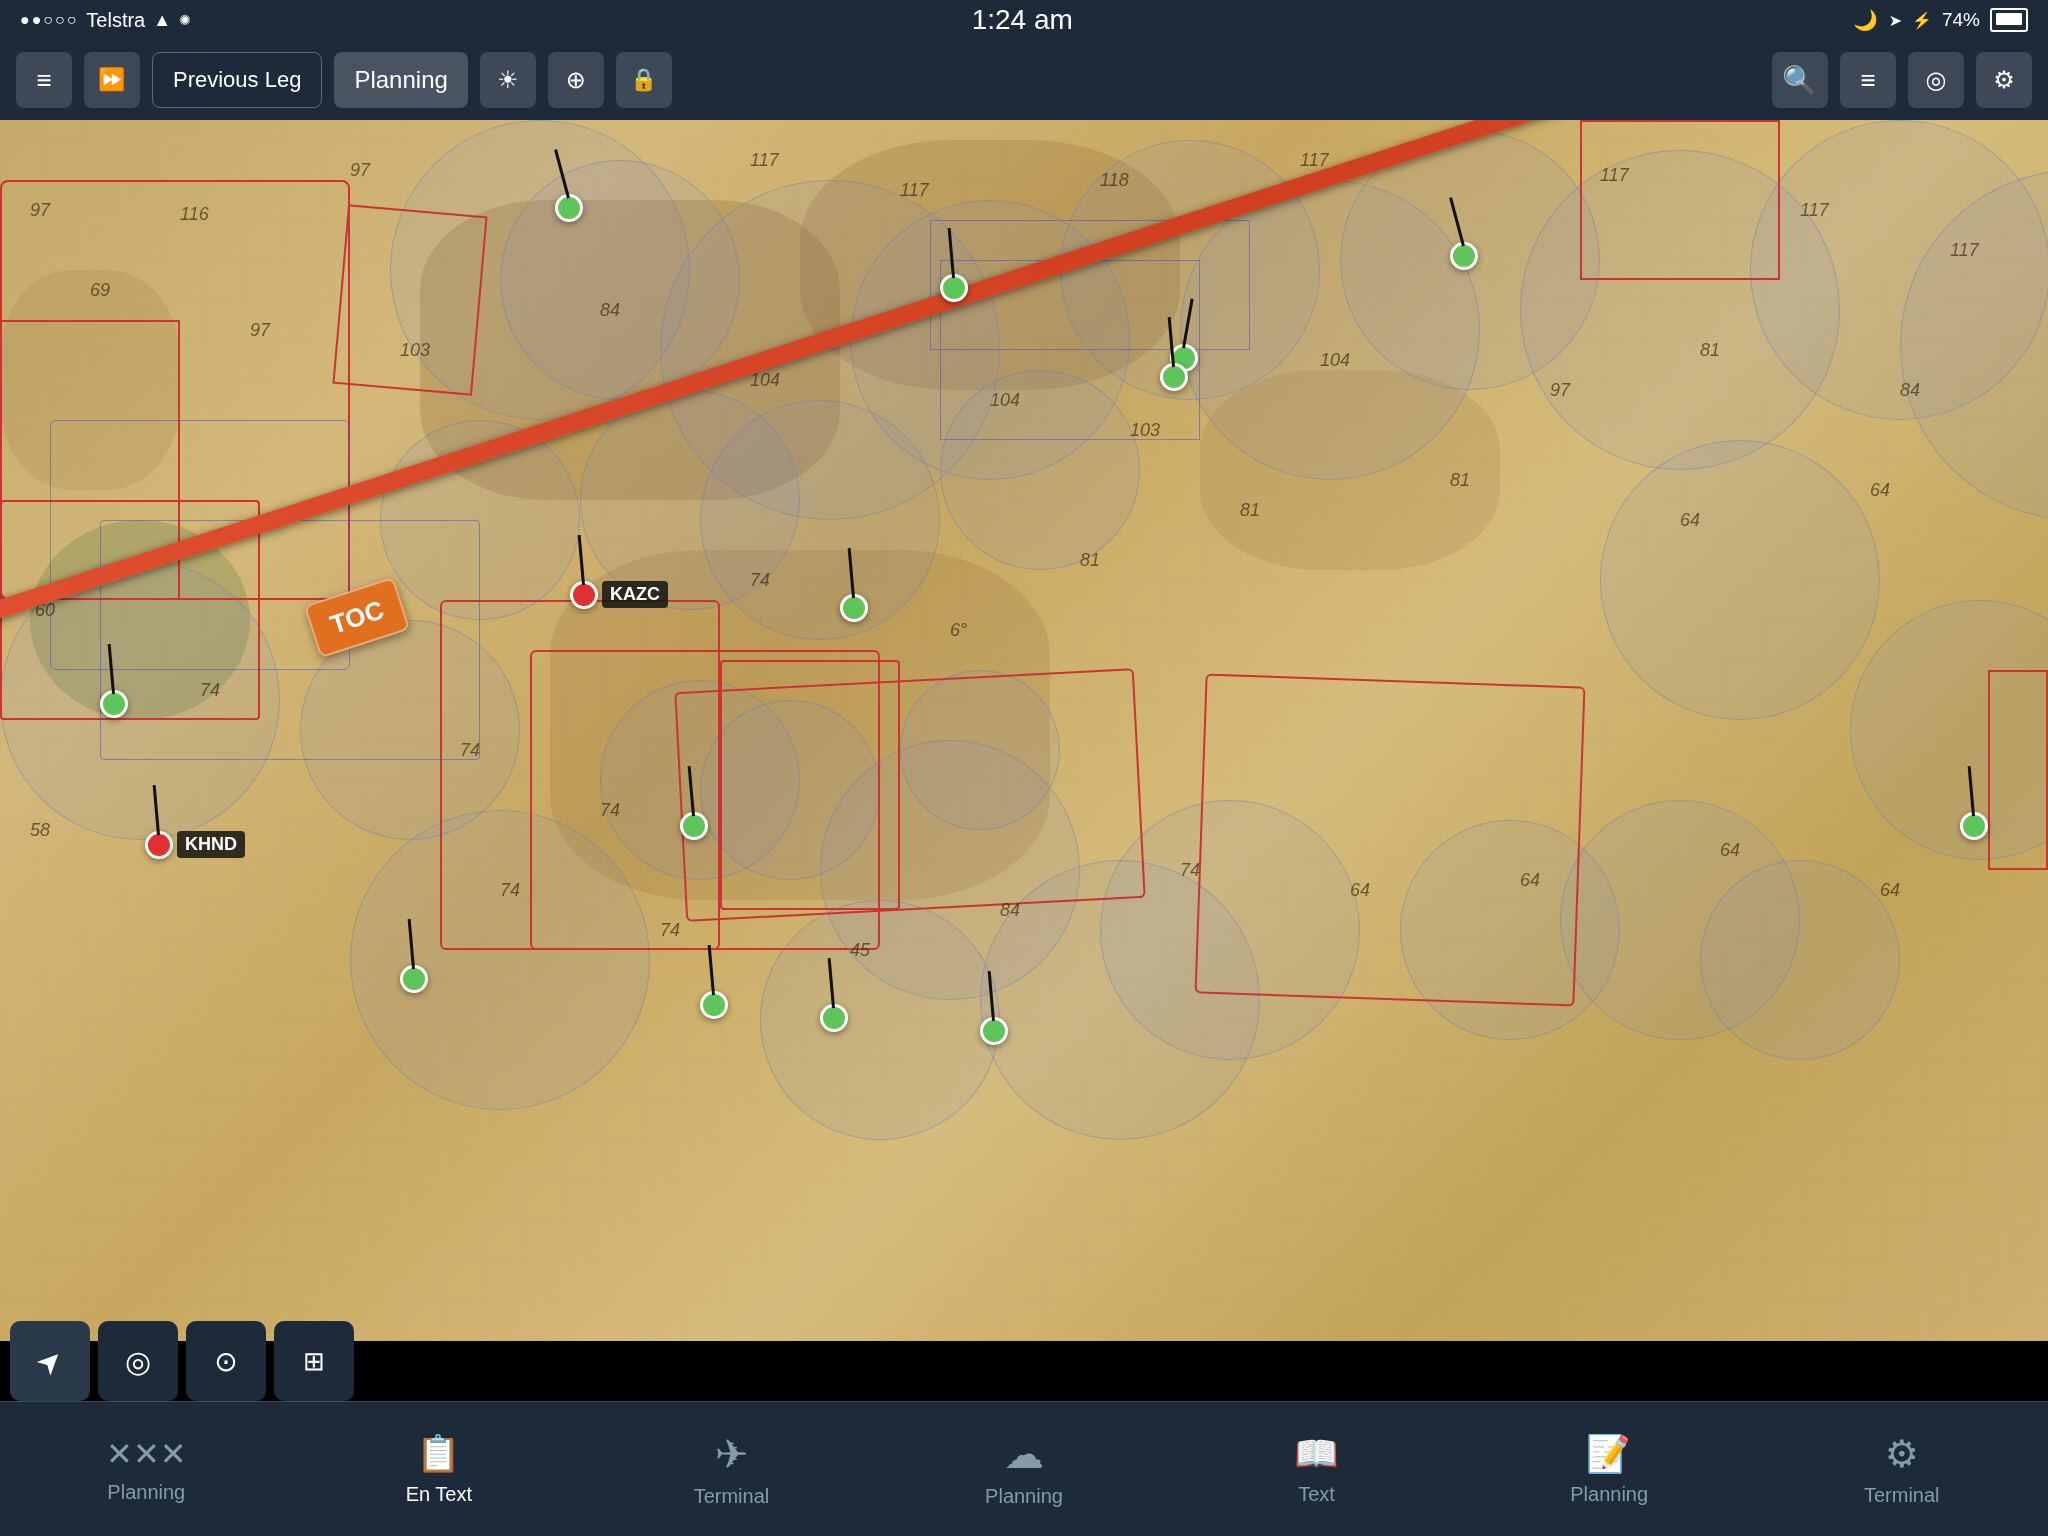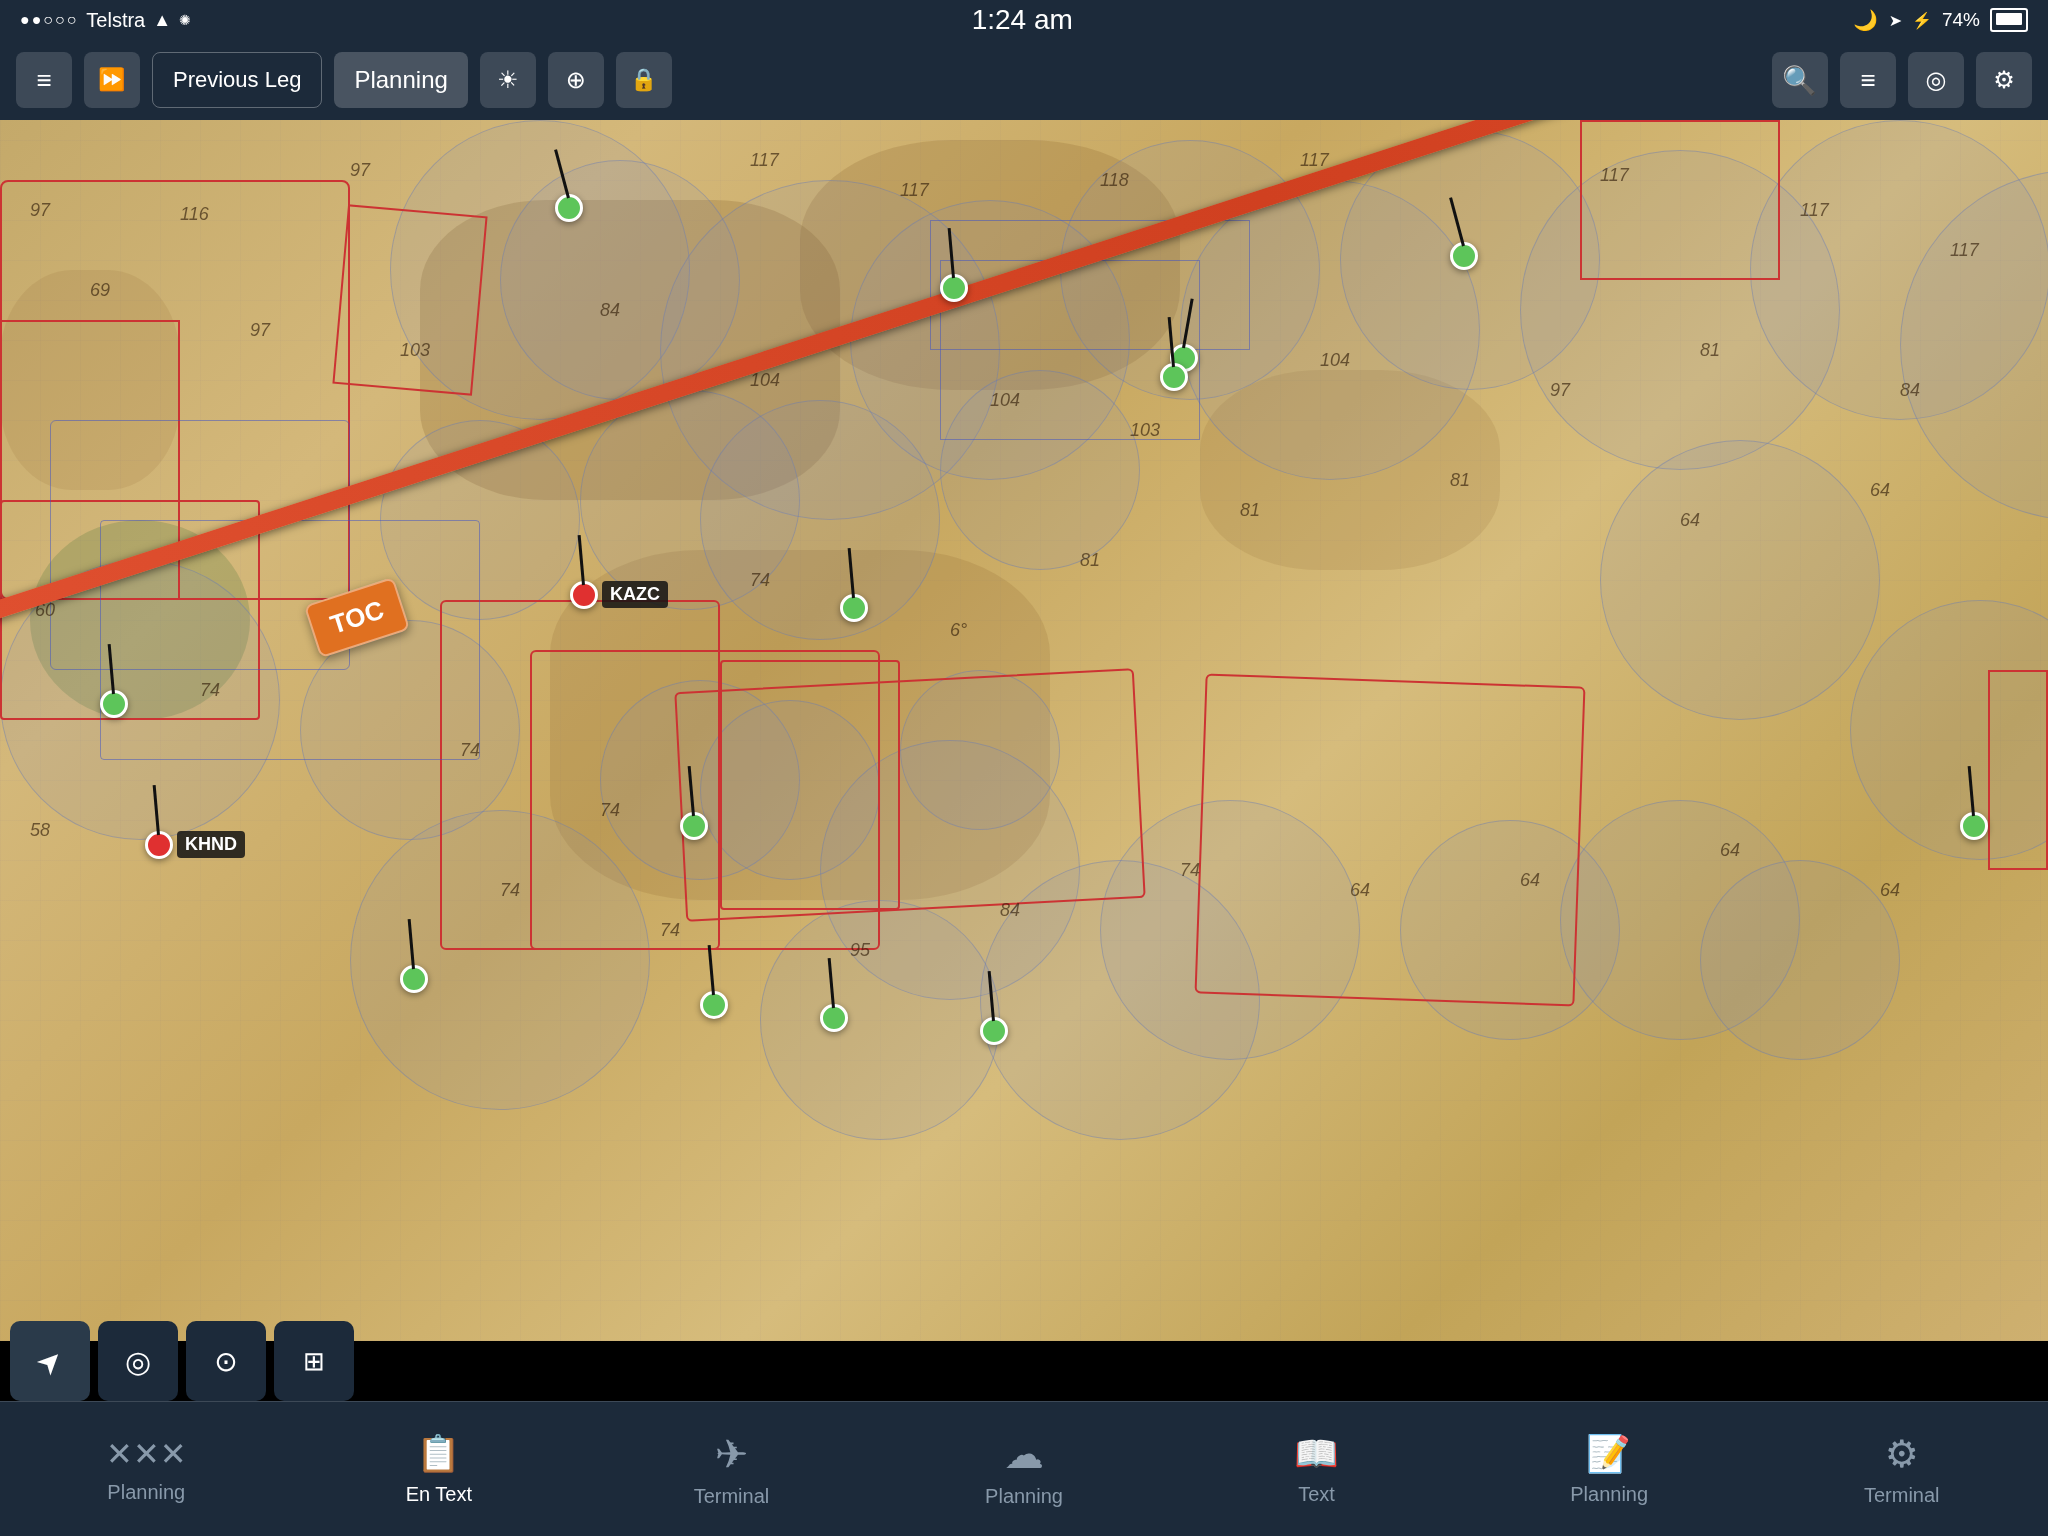--- a/index.html
+++ b/index.html
@@ -310,21 +310,21 @@
   <span class="map-number" style="left:600px;top:680px;">74</span>
   <span class="map-number" style="left:750px;top:450px;">74</span>
   <span class="map-number" style="left:950px;top:500px;">6°</span>
   <span class="map-number" style="left:1080px;top:430px;">81</span>
   <span class="map-number" style="left:1240px;top:380px;">81</span>
   <span class="map-number" style="left:1450px;top:350px;">81</span>
   <span class="map-number" style="left:1680px;top:390px;">64</span>
   <span class="map-number" style="left:1870px;top:360px;">64</span>
   <span class="map-number" style="left:500px;top:760px;">74</span>
   <span class="map-number" style="left:660px;top:800px;">74</span>
-  <span class="map-number" style="left:850px;top:820px;">95</span>
+  <span class="map-number" style="left:850px;top:820px;">45</span>
   <span class="map-number" style="left:1000px;top:780px;">84</span>
   <span class="map-number" style="left:1180px;top:740px;">74</span>
   <span class="map-number" style="left:1350px;top:760px;">64</span>
   <span class="map-number" style="left:1520px;top:750px;">64</span>
   <span class="map-number" style="left:1720px;top:720px;">64</span>
   <span class="map-number" style="left:1880px;top:760px;">64</span>
   <span class="map-number" style="left:30px;top:700px;">58</span>
 
 <div class="waypoint" style="left: 555px; top: 74.298px;">
       <div class="wp-dot"></div>

